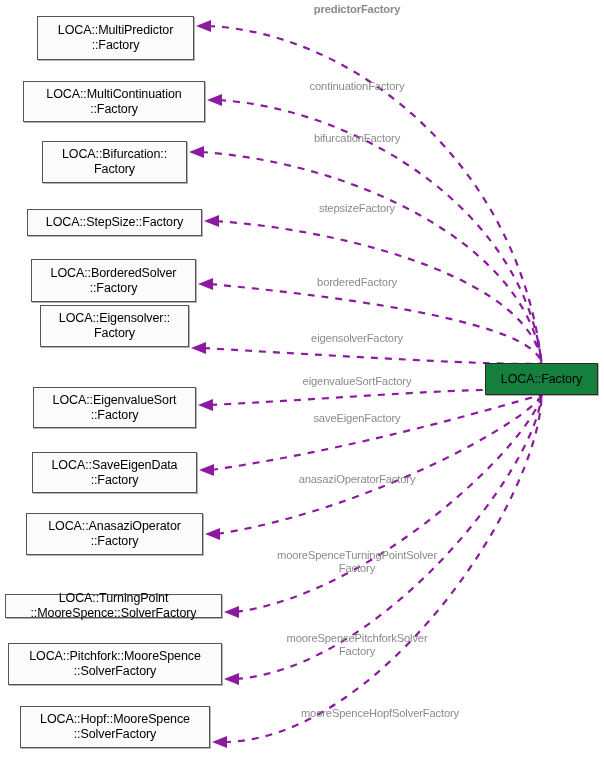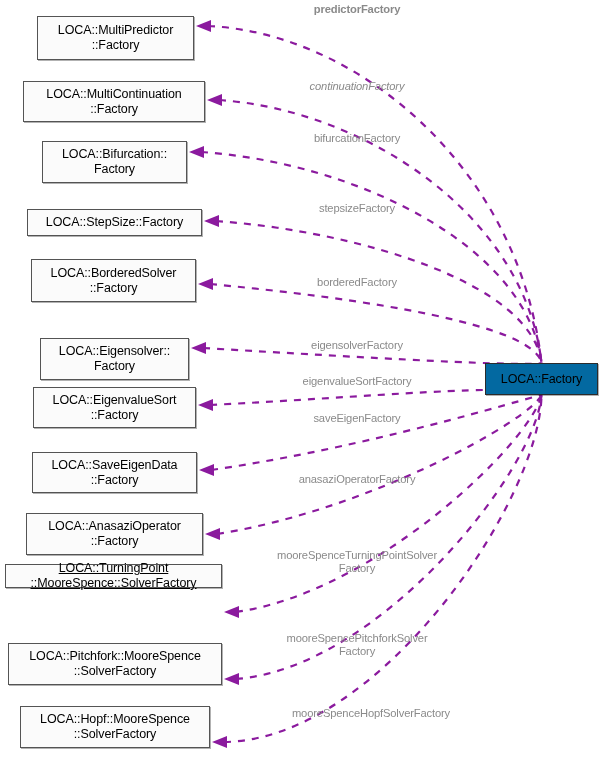--- a/index.html
+++ b/index.html
@@ -36,21 +36,21 @@
     line-height: 15px;
     text-align: center;
     display: flex;
     align-items: center;
     justify-content: center;
     letter-spacing: -0.1px;
     white-space: pre-line;
     box-shadow: 1px 1px 0 0 rgba(0,0,0,0.30);
   }
   .node.center {
-    background: #0369a1;
+    background: #15803d;
     border: 1px solid #2b2b2b;
     font-size: 12.5px;
   }
   .node .label {
     display: block;
     width: 100%;
     padding: 0 3px;
   }
   .edge-label {
     position: absolute;
@@ -100,46 +100,46 @@
   <div id="node-layer">
       <div class="node" style="left: 37px; top: 16px; width: 157px; height: 44px;"><span class="label">LOCA::MultiPredictor
 ::Factory</span></div>
       <div class="node" style="left: 23px; top: 81px; width: 182px; height: 41px;"><span class="label">LOCA::MultiContinuation
 ::Factory</span></div>
       <div class="node" style="left: 42px; top: 141px; width: 145px; height: 42px;"><span class="label">LOCA::Bifurcation::
 Factory</span></div>
       <div class="node" style="left: 27px; top: 209px; width: 175px; height: 27px; align-items: center;"><span class="label">LOCA::StepSize::Factory</span></div>
       <div class="node" style="left: 31px; top: 259px; width: 165px; height: 43px;"><span class="label">LOCA::BorderedSolver
 ::Factory</span></div>
-      <div class="node" style="left: 40px; top: 338px; width: 149px; height: 42px;"><span class="label">LOCA::Eigensolver::
+      <div class="node" style="left: 40px; top: 305px; width: 149px; height: 42px;"><span class="label">LOCA::Eigensolver::
 Factory</span></div>
       <div class="node" style="left: 33px; top: 387px; width: 163px; height: 41px;"><span class="label">LOCA::EigenvalueSort
 ::Factory</span></div>
       <div class="node" style="left: 32px; top: 452px; width: 165px; height: 41px;"><span class="label">LOCA::SaveEigenData
 ::Factory</span></div>
       <div class="node" style="left: 26px; top: 513px; width: 177px; height: 42px; justify-content: center;"><span class="label">LOCA::AnasaziOperator
 ::Factory</span></div>
-      <div class="node" style="left: 5px; top: 564px; width: 217px; height: 24px; text-decoration: underline;"><span class="label">LOCA::TurningPoint
+      <div class="node" style="left: 5px; top: 594px; width: 217px; height: 24px;"><span class="label">LOCA::TurningPoint
 ::MooreSpence::SolverFactory</span></div>
       <div class="node" style="left: 8px; top: 643px; width: 214px; height: 42px;"><span class="label">LOCA::Pitchfork::MooreSpence
 ::SolverFactory</span></div>
       <div class="node" style="left: 20px; top: 706px; width: 190px; height: 42px;"><span class="label">LOCA::Hopf::MooreSpence
 ::SolverFactory</span></div>
       <div class="node center" style="left: 485px; top: 363px; width: 113px; height: 32px;"><span class="label">LOCA::Factory</span></div>
     </div>
   <div id="label-layer">
       <div class="edge-label" style="left: 357px; top: 3px; font-weight: bold;">predictorFactory</div>
-      <div class="edge-label" style="left: 357px; top: 80px; font-style: italic;">continuationFactory</div>
+      <div class="edge-label" style="left: 357px; top: 80px;">continuationFactory</div>
       <div class="edge-label" style="left: 357px; top: 132px;">bifurcationFactory</div>
       <div class="edge-label" style="left: 357px; top: 202px;">stepsizeFactory</div>
       <div class="edge-label" style="left: 357px; top: 276px;">borderedFactory</div>
-      <div class="edge-label" style="left: 357px; top: 339px;">eigensolverFactory</div>
+      <div class="edge-label" style="left: 357px; top: 332px;">eigensolverFactory</div>
       <div class="edge-label" style="left: 357px; top: 375px;">eigenvalueSortFactory</div>
       <div class="edge-label" style="left: 357px; top: 412px;">saveEigenFactory</div>
       <div class="edge-label" style="left: 357px; top: 473px;">anasaziOperatorFactory</div>
       <div class="edge-label" style="left: 357px; top: 549px;">mooreSpenceTurningPointSolver
 Factory</div>
       <div class="edge-label" style="left: 357px; top: 632px;">mooreSpencePitchforkSolver
 Factory</div>
-      <div class="edge-label" style="left: 353px; top: 707px; padding-left: 36px;">mooreSpenceHopfSolverFactory</div>
+      <div class="edge-label" style="left: 362px; top: 707px; padding-left: 36px;">mooreSpenceHopfSolverFactory</div>
     </div>
 
 </div>
 
 </body></html>

